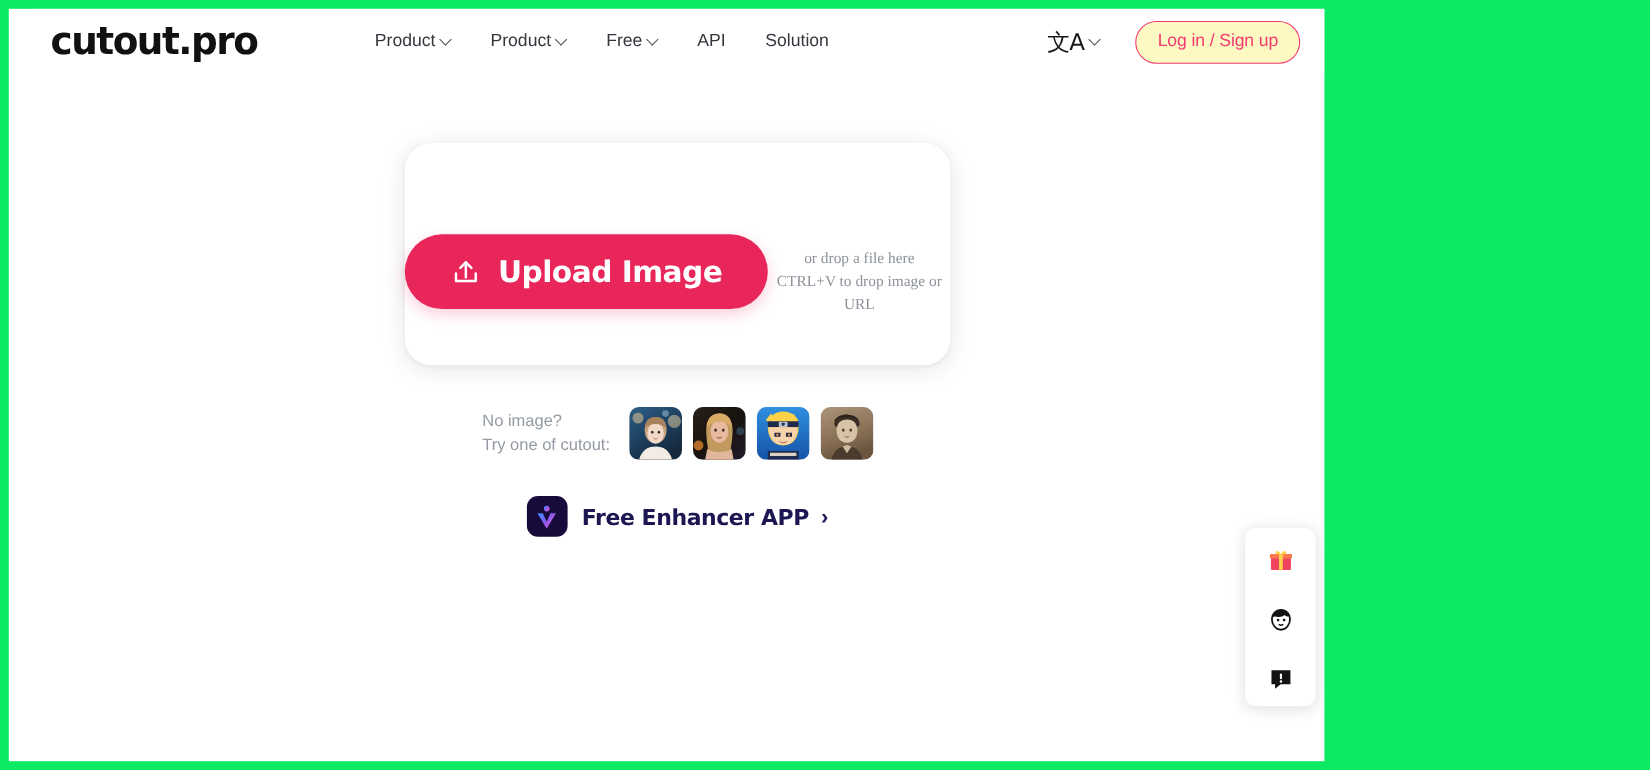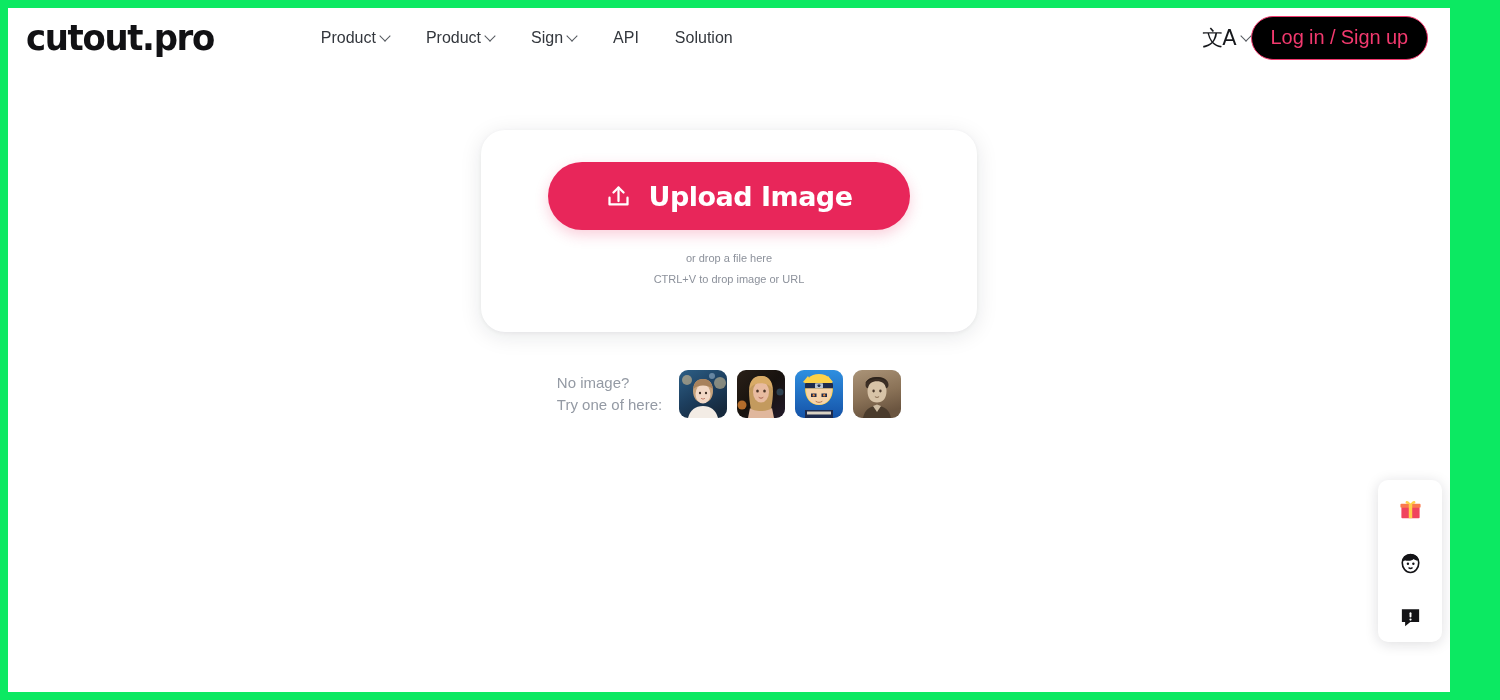--- a/index.html
+++ b/index.html
@@ -11,24 +11,25 @@
   }
 
   body {
     font-family: "Liberation Sans", sans-serif;
     background: #0ce962;
     padding: 8px;
   }
 
   .viewport {
     position: relative;
-    width: 1442px;
+    width: 1196px;
     height: 684px;
     background: #ffffff;
     overflow: hidden;
+    padding-left: 20px;
   }
 
   
   .header {
     height: 60px;
     display: flex;
     align-items: center;
     padding: 0 22px 0 18px;
     background: #ffffff;
   }
@@ -77,21 +78,21 @@
     width: 7px; height: 7px;
     border-right: 1.6px solid #55595f;
     border-bottom: 1.6px solid #55595f;
     transform: rotate(45deg);
   }
 
   .header-right {
     margin-left: auto;
     display: flex;
     align-items: center;
-    gap: 0;
+    gap: 32px;
   }
 
   .lang {
     display: flex;
     align-items: center;
     gap: 6px;
     cursor: pointer;
   }
   .lang-glyph {
     font-size: 21px;
@@ -99,23 +100,23 @@
     line-height: 1;
     font-family: "DejaVu Sans", sans-serif;
     letter-spacing: -1px;
   }
 
   .login-btn {
     border: 1.6px solid #f2396e;
     color: #f2396e;
     border-radius: 22px;
     padding: 9px 19px 10px;
-    font-size: 20px;
+    font-size: 16px;
     font-weight: 500;
-    background: #000000;
+    background: #fef9c3;
     cursor: pointer;
     white-space: nowrap;
     letter-spacing: -0.1px;
   }
 
   
   .main {
     position: relative;
     text-align: center;
   }
@@ -130,21 +131,21 @@
   }
 
   .upload-card {
     width: 496px;
     height: 202px;
     margin: 62px auto 0;
     background: #ffffff;
     border-radius: 24px;
     box-shadow: 0 4px 22px rgba(22, 25, 40, 0.10), 0 1px 4px rgba(22,25,40,0.05);
     display: flex;
-    flex-direction: column;
+    flex-direction: row;
     align-items: center;
     justify-content: flex-start;
     padding-top: 32px;
   }
 
   .upload-btn {
     display: flex;
     align-items: center;
     justify-content: center;
     gap: 16px;
@@ -159,23 +160,24 @@
     font-weight: bold;
     letter-spacing: -0.5px;
     cursor: pointer;
     box-shadow: 0 5px 14px rgba(232, 38, 90, 0.22);
   }
 
   .upload-icon { width: 27px; height: 27px; display: block; }
 
   .hint {
     margin-top: 18px;
-    font-size: 11px;
+    font-size: 14px;
     color: #8c919b;
     line-height: 21px;
+    font-family: Liberation Serif, serif;
   }
 
   
   .samples {
     display: flex;
     align-items: center;
     justify-content: center;
     gap: 0;
     margin-top: 38px;
   }
@@ -279,21 +281,21 @@
     <nav class="nav">
       <div class="nav-item">
         <span>Product</span>
         <span class="caret"></span>
       </div>
       <div class="nav-item">
         <span>Product</span>
         <span class="caret"></span>
       </div>
       <div class="nav-item">
-        <span>Sign</span>
+        <span>Free</span>
         <span class="caret"></span>
       </div>
       <div class="nav-item">
         <span>API</span>
       </div>
       <div class="nav-item">
         <span>Solution</span>
       </div>
     </nav>
 
@@ -325,21 +327,21 @@
       <div class="hint">
         <div>or drop a file here</div>
         <div>CTRL+V to drop image or URL</div>
       </div>
     </div>
 
     
     <div class="samples">
       <div class="samples-label">
         <div>No image?</div>
-        <div>Try one of here:</div>
+        <div>Try one of cutout:</div>
       </div>
 
       <div class="thumbs">
 
         <div class="thumb">
           <svg viewBox="0 0 48 48" preserveAspectRatio="xMidYMid slice">
             <defs>
               <linearGradient id="bg1" x1="0" y1="0" x2="0.6" y2="1">
                 <stop offset="0" stop-color="#2d5f86"></stop>
                 <stop offset="0.55" stop-color="#1d3f5f"></stop>
@@ -425,20 +427,37 @@
             <path d="M22.2 26.8c1.2.9 2.4.9 3.6 0" stroke="#806349" stroke-width="0.9" fill="none" stroke-linecap="round"></path>
             <path d="M10 48c1.5-8 6.5-12 14-12s12.5 4 14 12z" fill="#4a3b2c"></path>
             <path d="M20 36l4 6 4-6-4-1.5z" fill="#cdbca2"></path>
           </svg>
         </div>
 
       </div>
     </div>
 
     
+    <a class="app-link">
+      <span class="app-icon">
+        <svg width="24" height="24" viewBox="0 0 24 24">
+          <defs>
+            <linearGradient id="vgrad" x1="0" y1="0.2" x2="1" y2="0.9">
+              <stop offset="0" stop-color="#3d8bff"></stop>
+              <stop offset="0.45" stop-color="#8a5cf0"></stop>
+              <stop offset="1" stop-color="#f056c0"></stop>
+            </linearGradient>
+          </defs>
+          <circle cx="12" cy="4.3" r="2.6" fill="url(#vgrad)"></circle>
+          <path d="M3.6 8.6h4.9L12 16.4l3.5-7.8h4.9L12 22.6z" fill="url(#vgrad)"></path>
+        </svg>
+      </span>
+      <span class="app-text">Free Enhancer APP</span>
+      <span class="app-arrow">›</span>
+    </a>
 
   </div>
 
   <div class="float-panel">
 
     <div class="float-item">
       <svg width="23" height="23" viewBox="0 0 24 24">
         <rect x="2.5" y="9.5" width="19" height="11.5" rx="1" fill="#f0445e"></rect>
         <rect x="1.5" y="6" width="21" height="4.2" rx="1" fill="#fa7a4e"></rect>
         <rect x="10.2" y="6" width="3.6" height="15" fill="#ffd04a"></rect>

